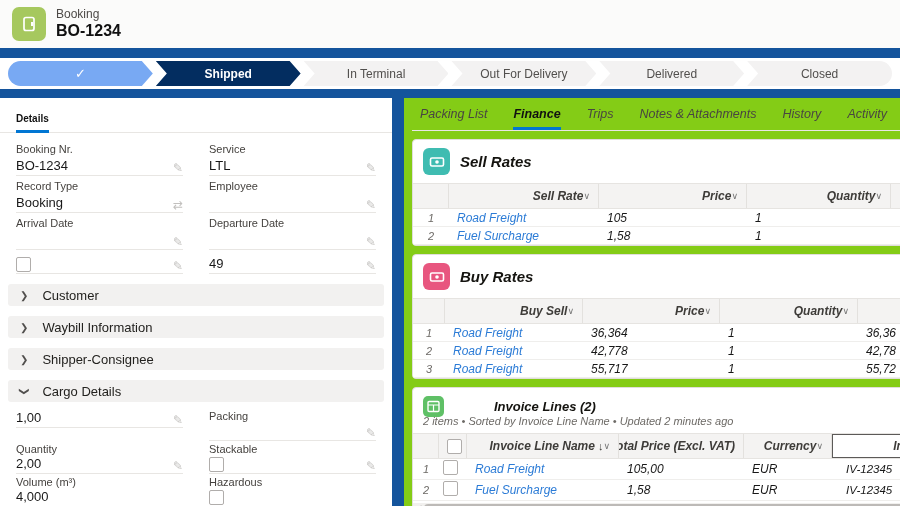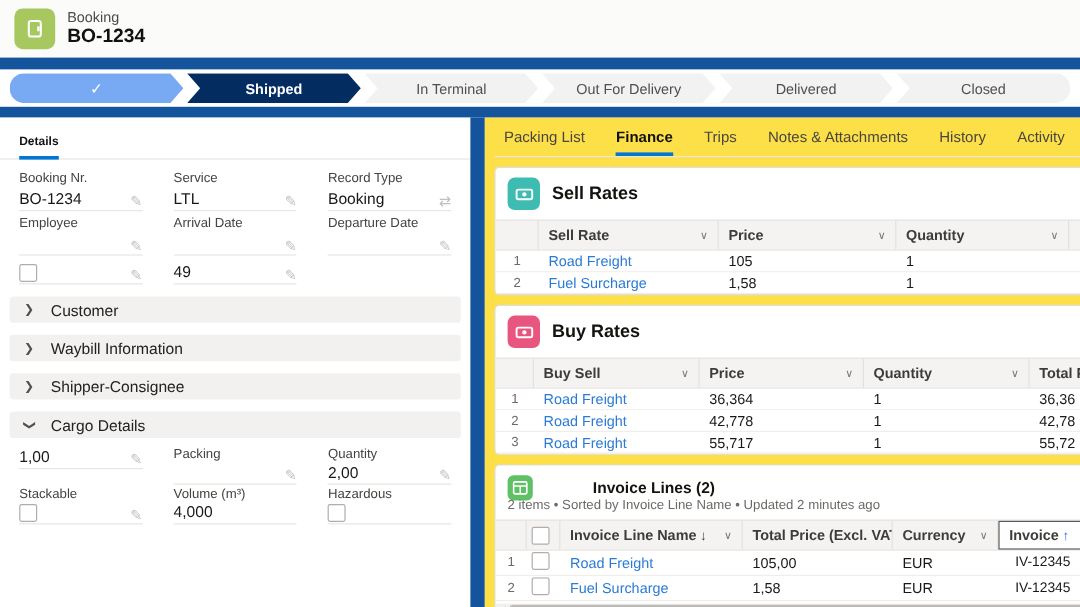--- a/index.html
+++ b/index.html
@@ -31,29 +31,29 @@
   .stage.last{border-radius:0 13px 13px 0;overflow:hidden;}
   .stage.last .seg{clip-path:polygon(0 0,100% 0,100% 100%,0 100%,11px 50%);}
   .stage.complete .seg{background:var(--path-complete);}
   .stage.current .seg{background:var(--path-current);color:#fff;font-weight:700;}
   .check{color:#fff;font-size:13px;font-weight:700;}
 
   
   .content{flex:1;display:flex;min-height:0;}
   .left-card{width:392px;background:#fff;overflow:hidden;flex:0 0 auto;}
   .v-divider{width:12px;background:var(--brand-bar);flex:0 0 auto;}
-  .right-view{flex:1;overflow:hidden;background:#fde047;position:relative;}
+  .right-view{flex:1;overflow:hidden;background:#84cc16;position:relative;font-style:italic;}
   .right-card{width:772px;margin-left:8px;}
 
   
   .details-head{padding:10px 0 0 16px;position:relative;}
   .details-title{font-size:10px;font-weight:700;color:#111;display:inline-block;padding-bottom:6px;
                  border-bottom:3px solid var(--tab-accent);}
   .details-rule{border-bottom:1px solid #e8e6e3;margin-top:-1px;}
-  .fields{display:grid;grid-template-columns:1fr 1fr 1fr;column-gap:26px;padding:6px 16px 0 16px;}
+  .fields{display:grid;grid-template-columns:1fr 1fr;column-gap:26px;padding:6px 16px 0 16px;}
   .field{padding-top:4px;}
   .f-label{font-size:11px;color:#45423f;line-height:13px;display:flex;align-items:center;gap:4px;}
   .f-valrow{display:flex;justify-content:space-between;align-items:flex-end;
             border-bottom:1px solid #e8e6e3;min-height:18px;padding-bottom:1px;}
   .f-value{font-size:13px;color:#181818;line-height:16px;}
   .pencil{font-size:12px;color:#c2c0be;line-height:12px;cursor:pointer;}
   .cb{width:13px;height:13px;border:1px solid #b0adab;border-radius:2px;background:#fff;
       display:inline-block;cursor:pointer;}
   .acc{margin:10px 8px 0 8px;height:22px;background:#f2f1f0;border-radius:3px;display:flex;
        align-items:center;padding-left:12px;font-size:13px;color:#23221f;cursor:pointer;gap:14px;}
@@ -74,21 +74,21 @@
   .sq-icon{border-radius:6px;display:flex;align-items:center;justify-content:center;flex:0 0 auto;}
   .sq-icon.big{width:27px;height:27px;}
   .sq-icon.small{width:21px;height:21px;border-radius:5px;}
   .rel-title{font-size:15px;font-weight:700;color:#14130f;}
   .rel-title.sm{font-size:13px;margin-left:40px;}
   .rel-meta{font-size:11px;color:#6d6a66;padding:0 10px 6px 10px;margin-top:-4px;}
 
   .grid-table{width:100%;font-size:12px;}
   .g-row{display:grid;align-items:center;}
   .g-head{background:#f4f3f2;border-top:1px solid #e6e4e1;border-bottom:1px solid #e6e4e1;height:24px;}
-  .g-head .g-cell{font-weight:700;color:#3e3c39;display:flex;justify-content:space-between;
+  .g-head .g-cell{font-weight:700;color:#3e3c39;display:flex;justify-content:flex-end;
                   align-items:center;height:100%;border-right:1px solid #e3e1de;box-sizing:border-box;}
   .g-cell{padding:0 8px;white-space:nowrap;overflow:hidden;}
   .g-body .g-row{border-bottom:1px solid #efeeec;background:#fff;}
   .sell .g-body .g-row,.buy .g-body .g-row{height:17px;}
   .inv .g-body .g-row{height:20px;}
   .num{color:#6d6a66;font-size:11px;text-align:center;padding:0 2px;}
   .lnk{color:var(--link);cursor:pointer;}
   .chev{font-size:9px;color:#747474;font-weight:400;cursor:pointer;}
   .sort-arrow{font-size:11px;margin-left:3px;}
   .sort-asc{color:#1b6fd3;font-weight:700;}

